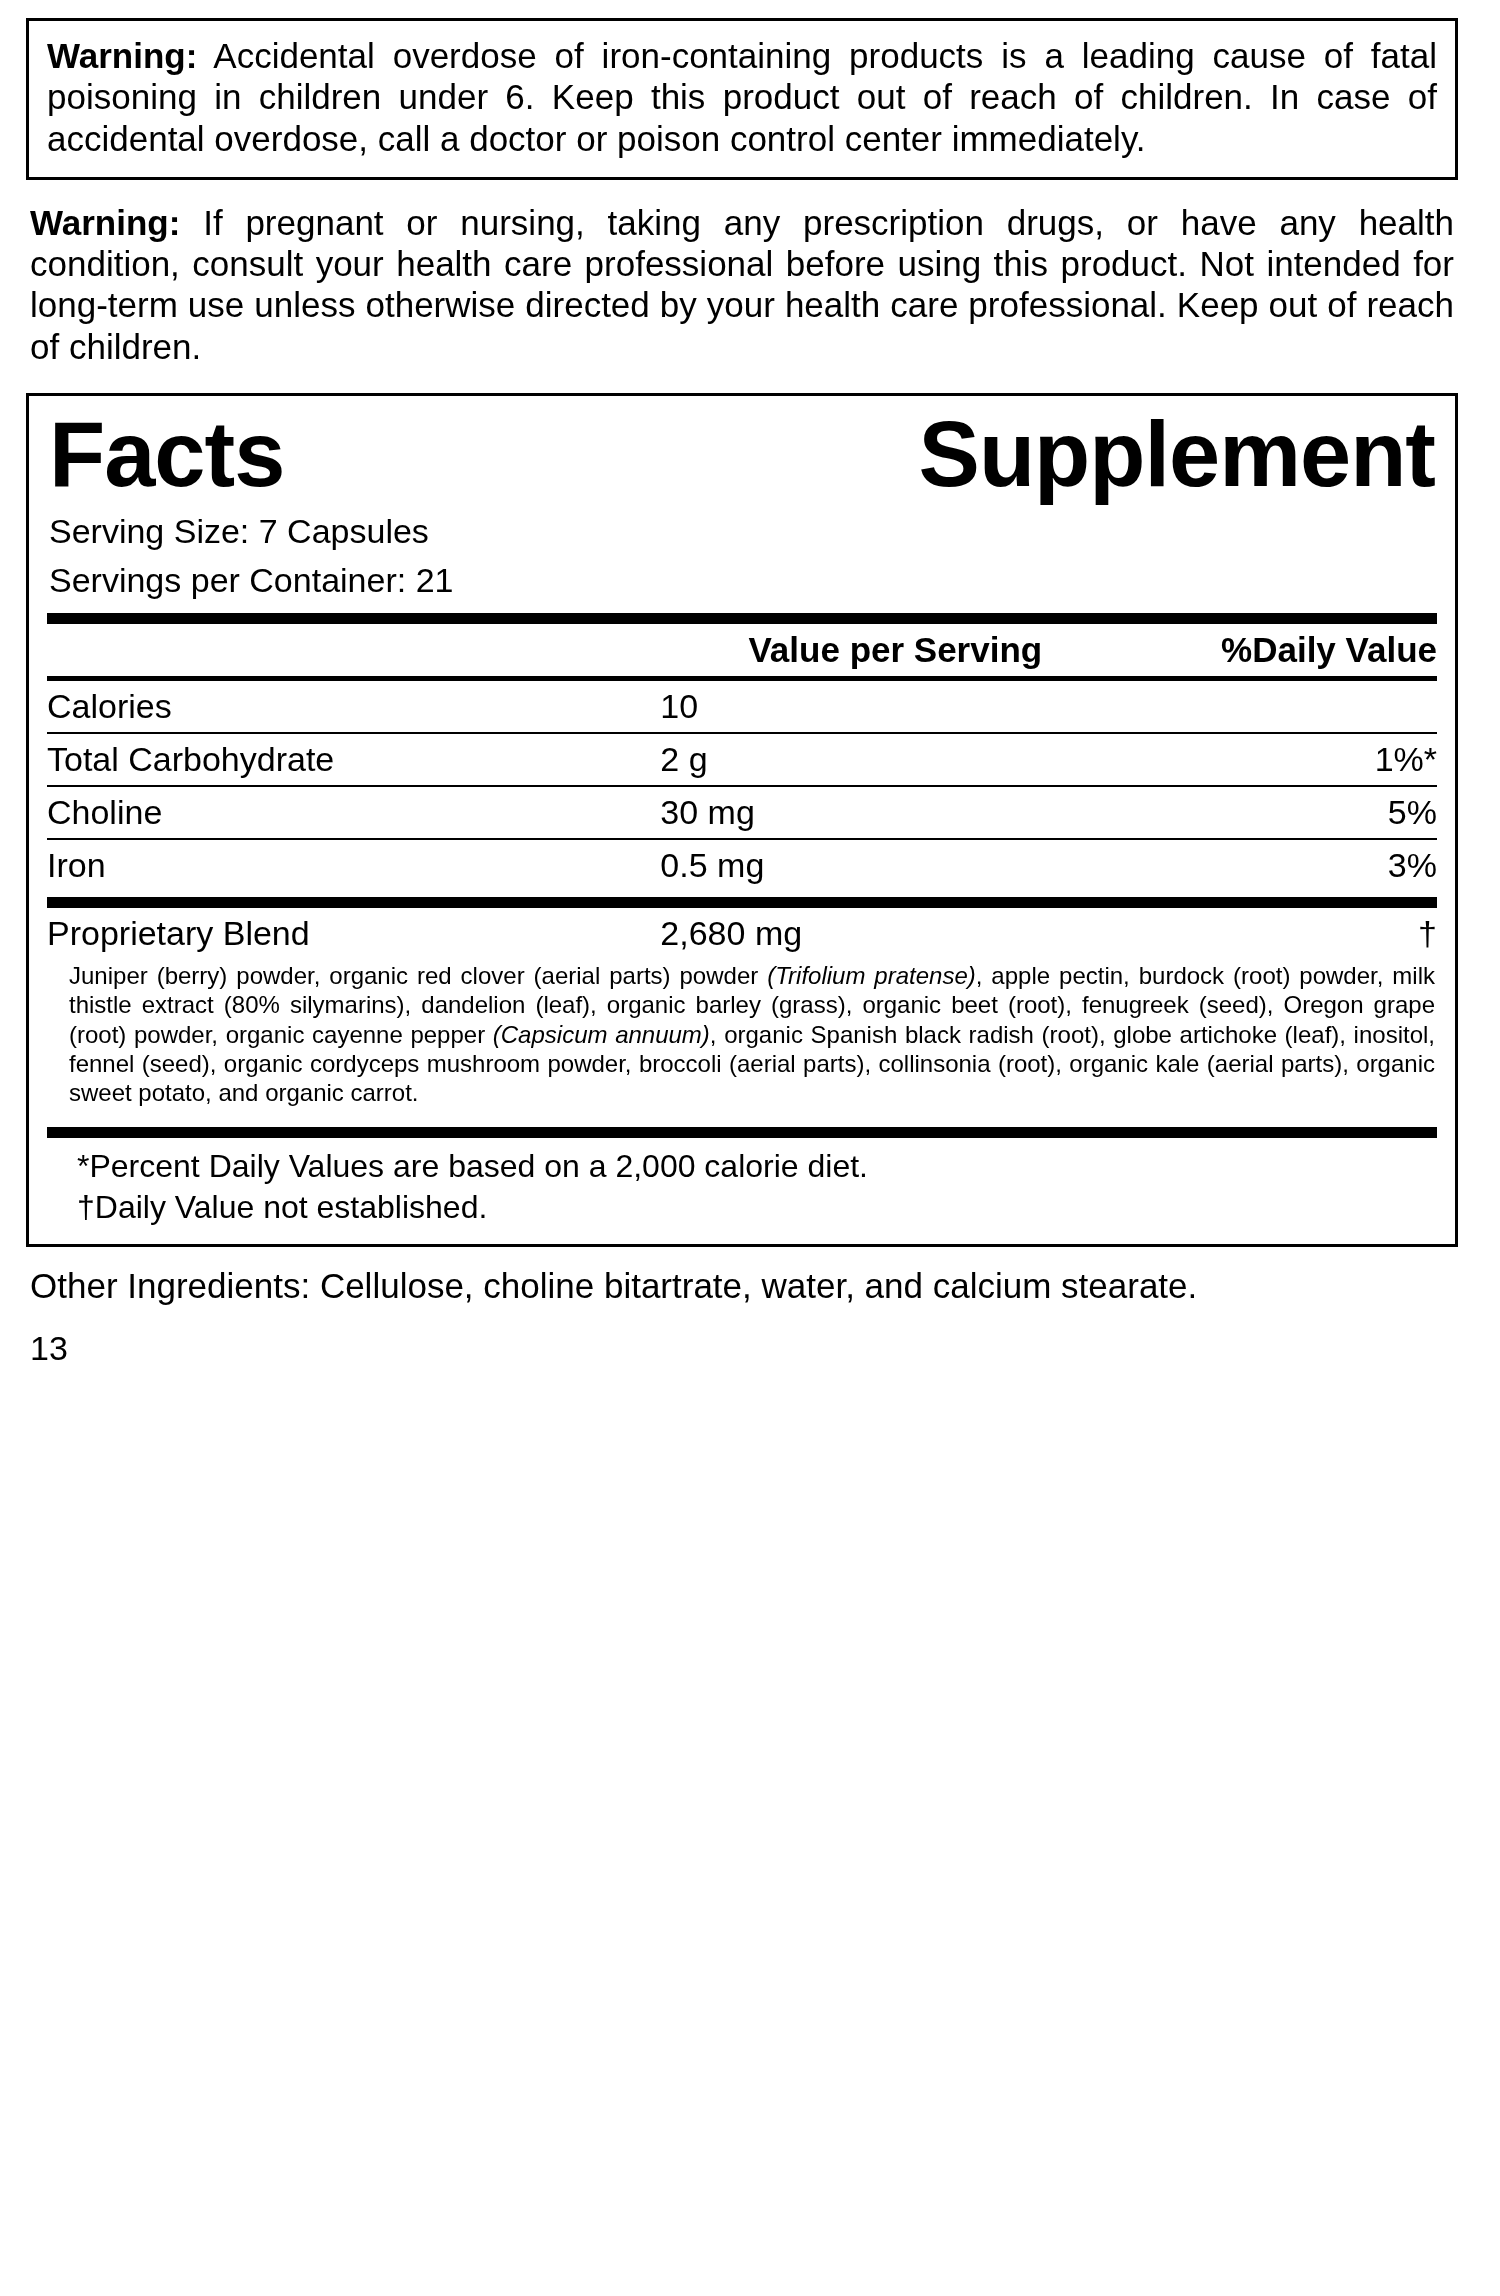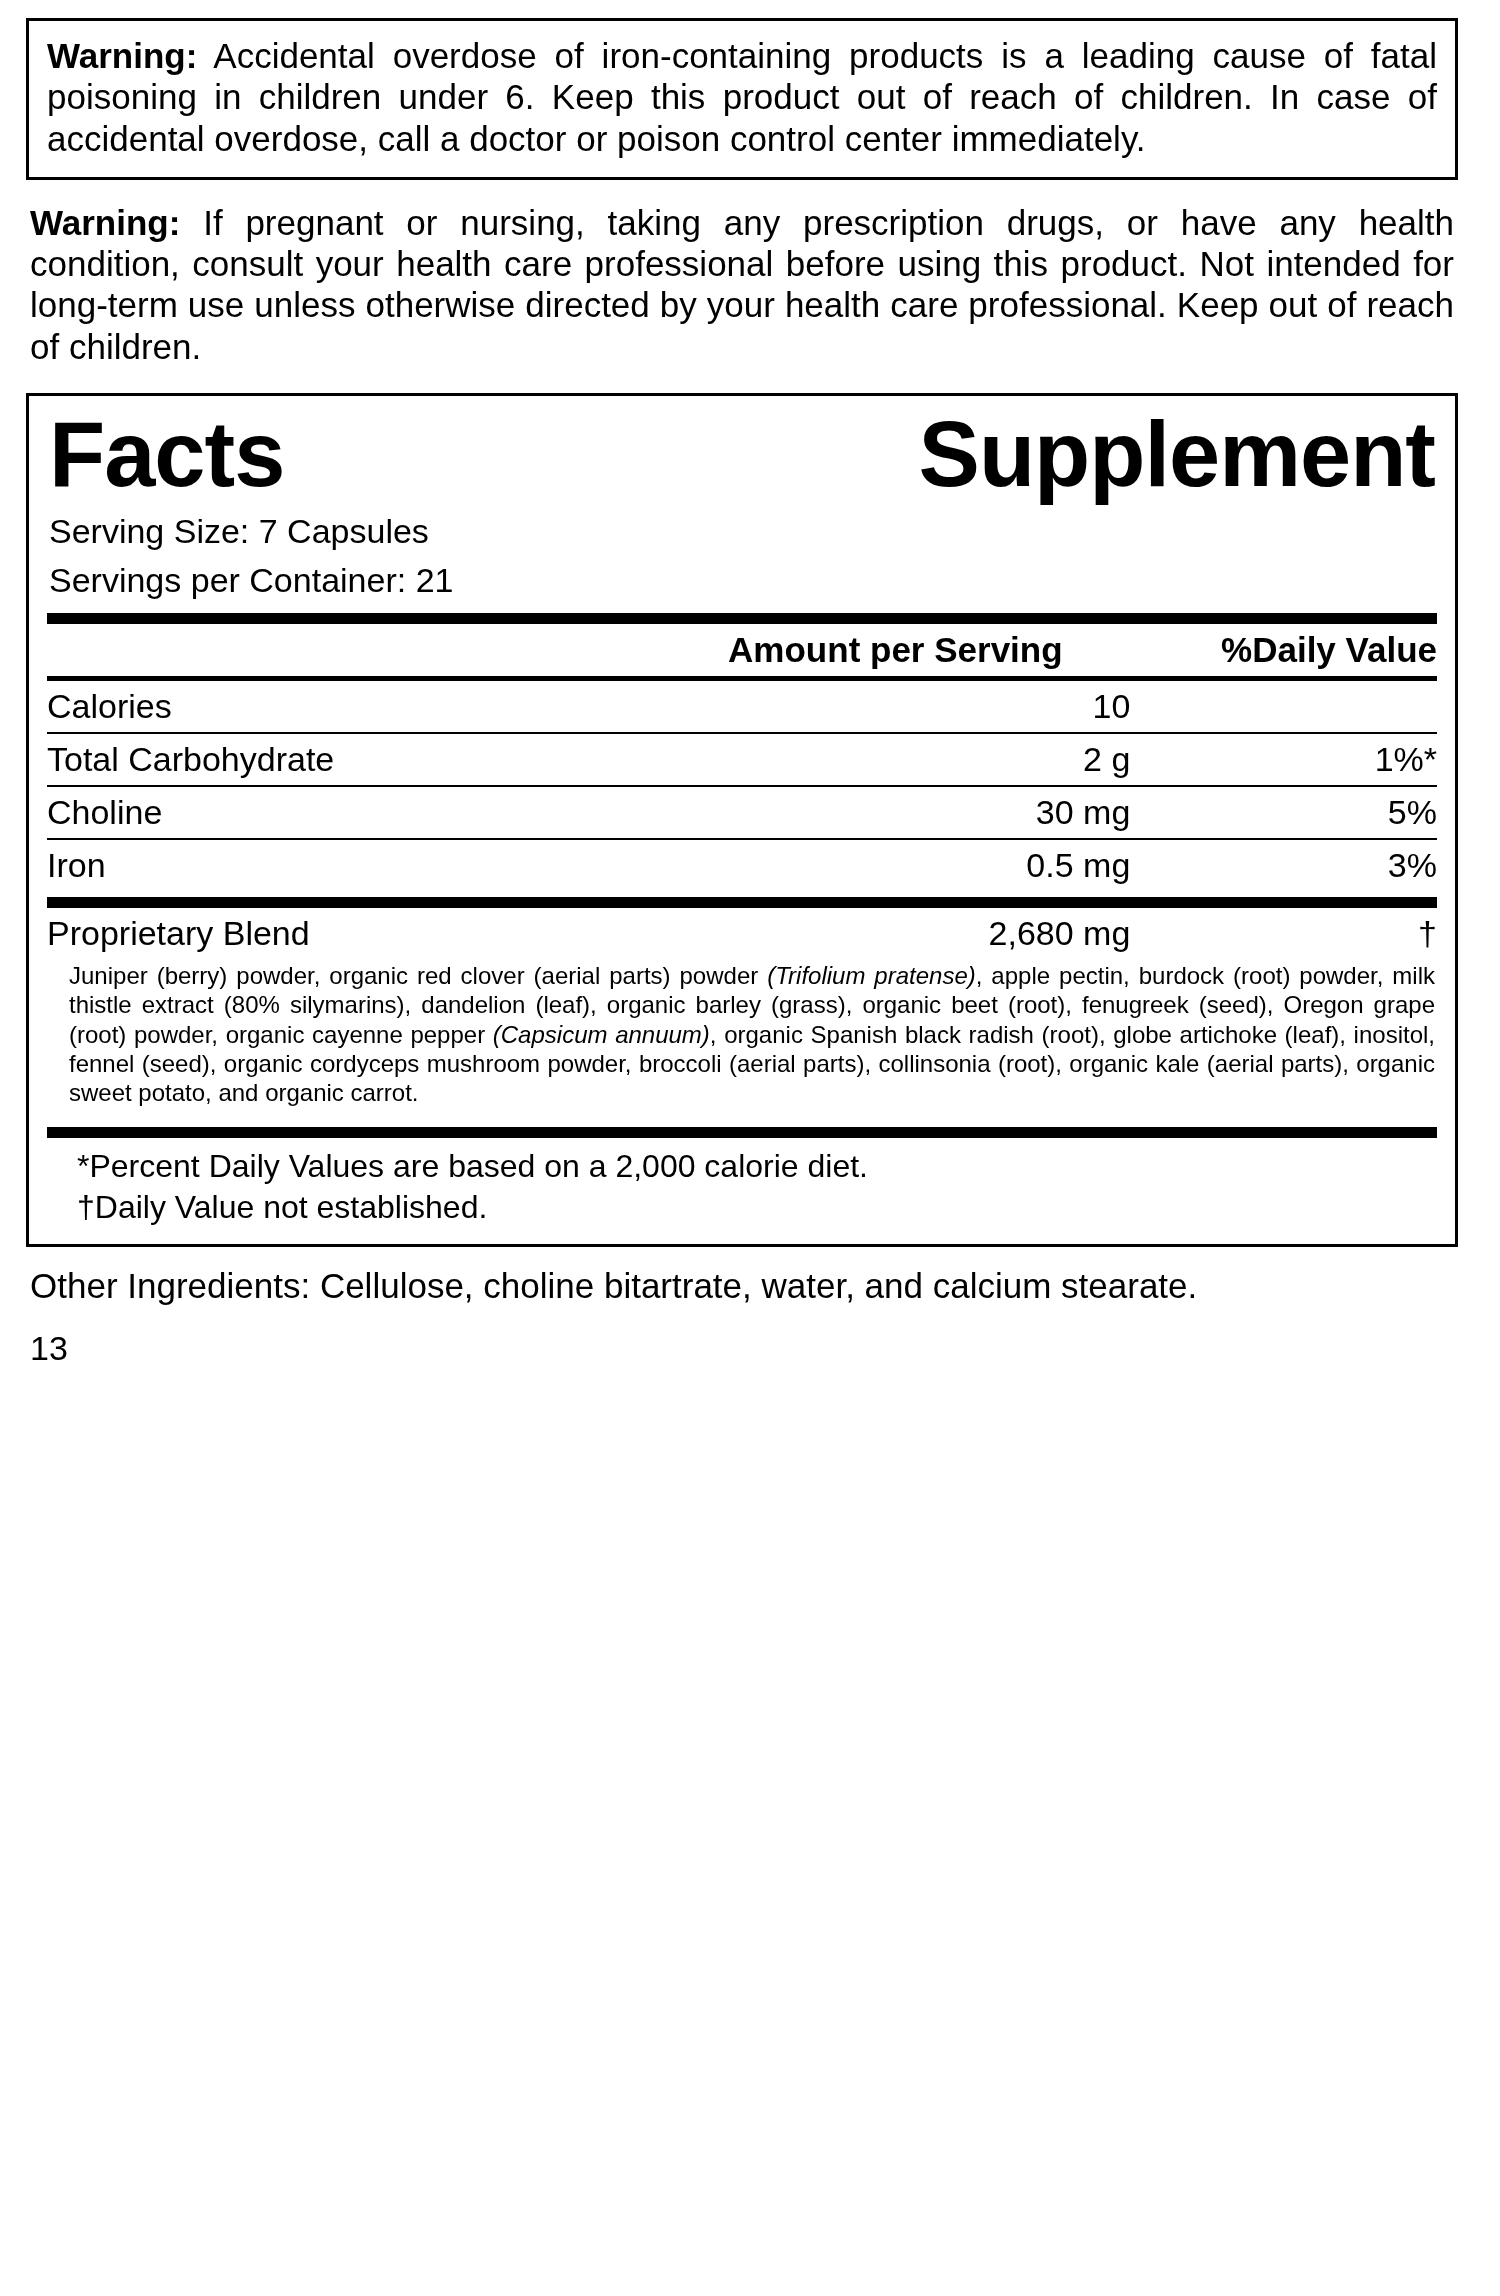--- a/index.html
+++ b/index.html
@@ -83,21 +83,21 @@
   table.sf-table {
     width: 100%;
     border-collapse: collapse;
     font-size: 34px;
   }
   table.sf-table td, table.sf-table th {
     padding: 6px 2px 6px 2px;
     vertical-align: bottom;
   }
   .col-name { text-align: left; width: 44%; }
-  .col-amt  { text-align: right; width: 34%; }
+  .col-amt  { text-align: left; width: 34%; }
   .col-dv   { text-align: right; width: 22%; }
 
   .hdr-row th {
     font-weight: bold;
     font-size: 35px;
     padding-top: 8px;
     padding-bottom: 10px;
   }
   .hdr-amt { text-align: center; }
   .hdr-dv  { text-align: right; }
@@ -157,21 +157,21 @@
 
     <div class="sf-serving">Serving Size: 7 Capsules</div>
     <div class="sf-serving" style="padding-top:0">Servings per Container: 21</div>
 
     <div class="rule-thick"></div>
 
     <table class="sf-table">
       <tbody>
           <tr class="hdr-row">
         <th class="col-name"></th>
-        <th class="col-amt hdr-amt">Amount per Serving</th>
+        <th class="col-amt hdr-amt">Value per Serving</th>
         <th class="col-dv hdr-dv">%Daily Value</th>
       </tr>
     </tbody>
       </table>
 
     <div class="rule-med"></div>
 
     <table class="sf-table">
       <tbody>
           <tr>

